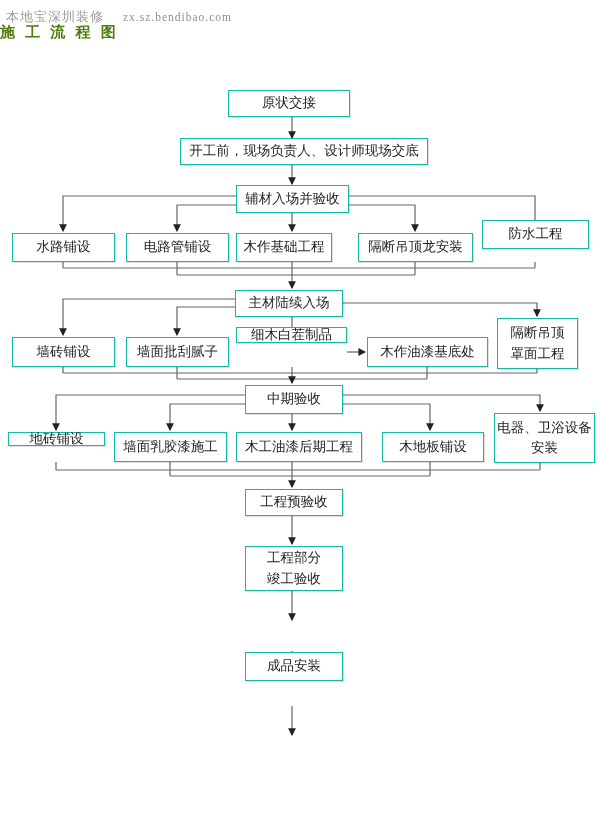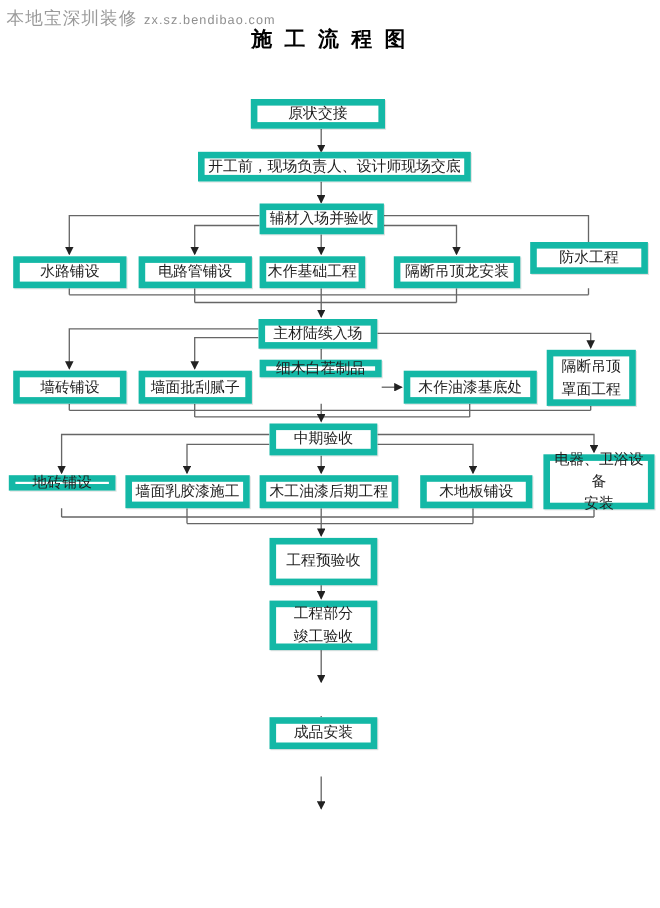--- a/index.html
+++ b/index.html
@@ -1,33 +1,33 @@
 <!DOCTYPE html>
 <html><head>
 <meta charset="utf-8">
 <style>
   html,body { margin:0; padding:0; background:#ffffff; }
   .canvas {
     position:relative; width:600px; height:825px; background:#ffffff;
     font-family:"Liberation Sans","DejaVu Sans",sans-serif; overflow:hidden;
   }
   .watermark { position:absolute; top:7px; left:6px; white-space:nowrap; }
-  .watermark .cn { font-size:16px; color:#9a9a9a; letter-spacing:1px; }
+  .watermark .cn { font-size:13px; color:#9a9a9a; letter-spacing:1px; }
   .watermark .url {
-    font-family:Liberation Sans, sans-serif;
-    font-size:11.5px; color:#8f8f8f; margin-left:6px; letter-spacing:1px;
+    font-family:Liberation Serif, serif;
+    font-size:11.5px; color:#8f8f8f; margin-left:19px; letter-spacing:1px;
   }
   .title {
-    position:absolute; top:23px; left:0; width:100%; text-align:center;
-    font-size:19px; font-weight:bold; color:#000000; letter-spacing:3px;
+    position:absolute; top:23px; left:0; width:100%; 
+    font-size:15px; font-weight:bold; color:#4d7c0f; letter-spacing:3px;
   }
   .connectors { position:absolute; left:0; top:0; }
   .node {
     position:absolute; box-sizing:border-box; background:#ffffff;
-    border:6px solid #14b8a6; box-shadow:1px 1px 0 rgba(0,0,0,0.12);
+    border:1px solid #14b8a6; box-shadow:1px 1px 0 rgba(0,0,0,0.12);
     display:flex; align-items:center; justify-content:center; text-align:center;
     font-size:13.5px; color:#1e1e1e; white-space:pre-line; line-height:1.5;
     z-index:2;
   }
 </style>
 </head>
 <body>
 
 <div class="canvas">
 
@@ -101,18 +101,18 @@
 
   <div class="node" style="left:245px;top:385px;width:98px;height:29px">中期验收</div>
 
   <div class="node" style="left:8px;top:432px;width:97px;height:14px">地砖铺设</div>
   <div class="node" style="left:114px;top:432px;width:113px;height:30px">墙面乳胶漆施工</div>
   <div class="node" style="left:236px;top:432px;width:126px;height:30px">木工油漆后期工程</div>
   <div class="node" style="left:382px;top:432px;width:102px;height:30px">木地板铺设</div>
   <div class="node" style="left:494px;top:413px;width:101px;height:50px">电器、卫浴设备
 安装</div>
 
-  <div class="node" style="left:245px;top:489px;width:98px;height:43px">工程预验收</div>
+  <div class="node" style="left:245px;top:489px;width:98px;height:27px">工程预验收</div>
   <div class="node" style="left:245px;top:546px;width:98px;height:45px">工程部分
 竣工验收</div>
   <div class="node" style="left:245px;top:652px;width:98px;height:29px">成品安装</div>
 
 </div>
 
 </body></html>

